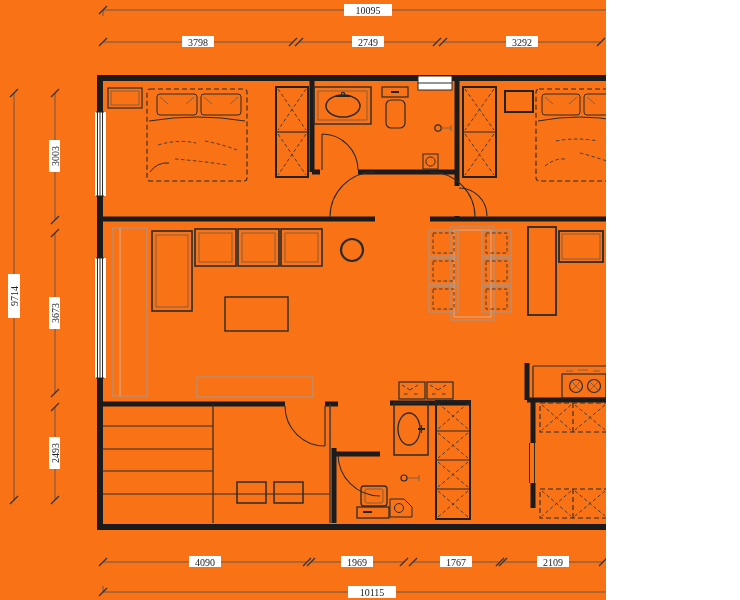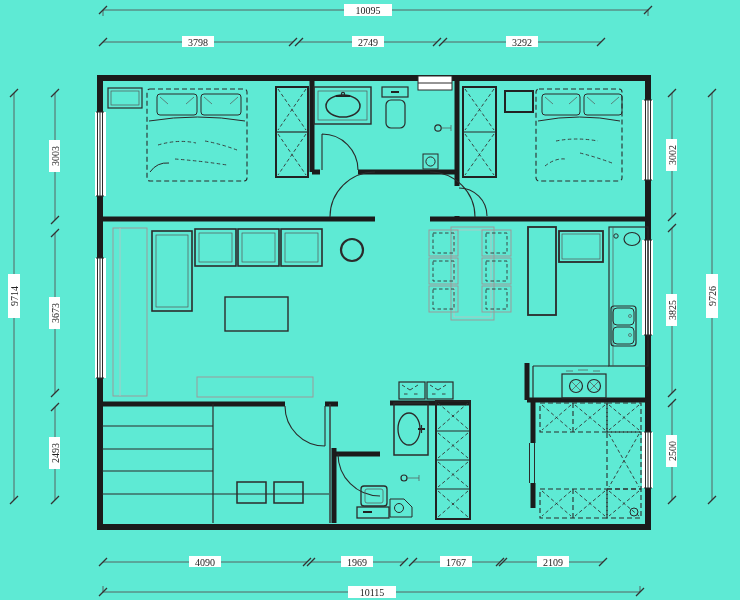--- a/index.html
+++ b/index.html
@@ -1,16 +1,16 @@
 <!DOCTYPE html>
 <html><head>
 <meta charset="utf-8">
 <style>
   html,body{margin:0;padding:0;background:#fff;}
-  .canvas{position:relative;width:740px;height:600px;background:#5eead4;overflow:hidden;
+  .canvas{position:relative;width:606px;height:600px;background:#f97316;overflow:hidden;
           font-family:"Liberation Serif","DejaVu Serif",serif;}
   svg{display:block;}
   .wOuter{stroke:#1b1b1b;stroke-width:6;fill:none;}
   .wIn{stroke:#1b1b1b;stroke-width:5;fill:none;stroke-linecap:butt;}
   .wThin{stroke:#3a3a3a;stroke-width:1.5;fill:none;}
   .f{stroke:#2b2b2b;fill:none;}
   .f12{stroke:#2b2b2b;stroke-width:1.2;fill:none;}
   .f08{stroke:#555;stroke-width:.7;fill:none;}
   .f2{stroke:#222;stroke-width:2;fill:none;}
   .lt{stroke:#9a9a9a;stroke-width:1;fill:none;}

